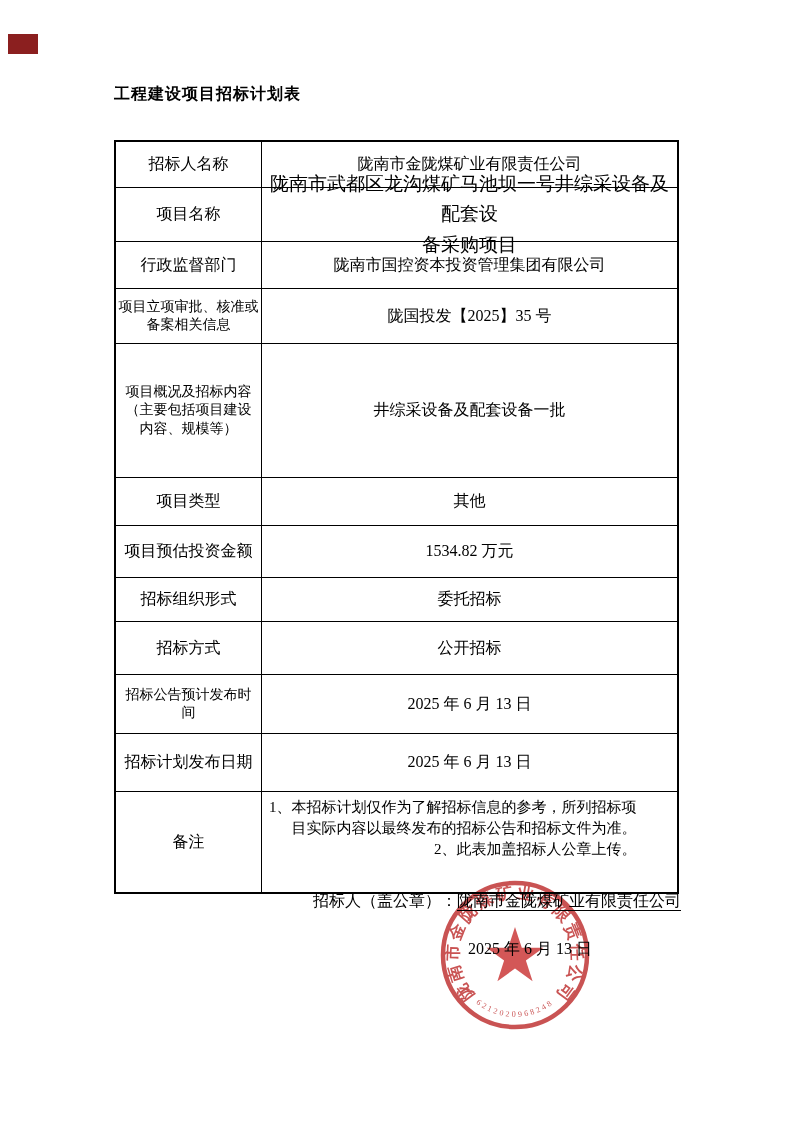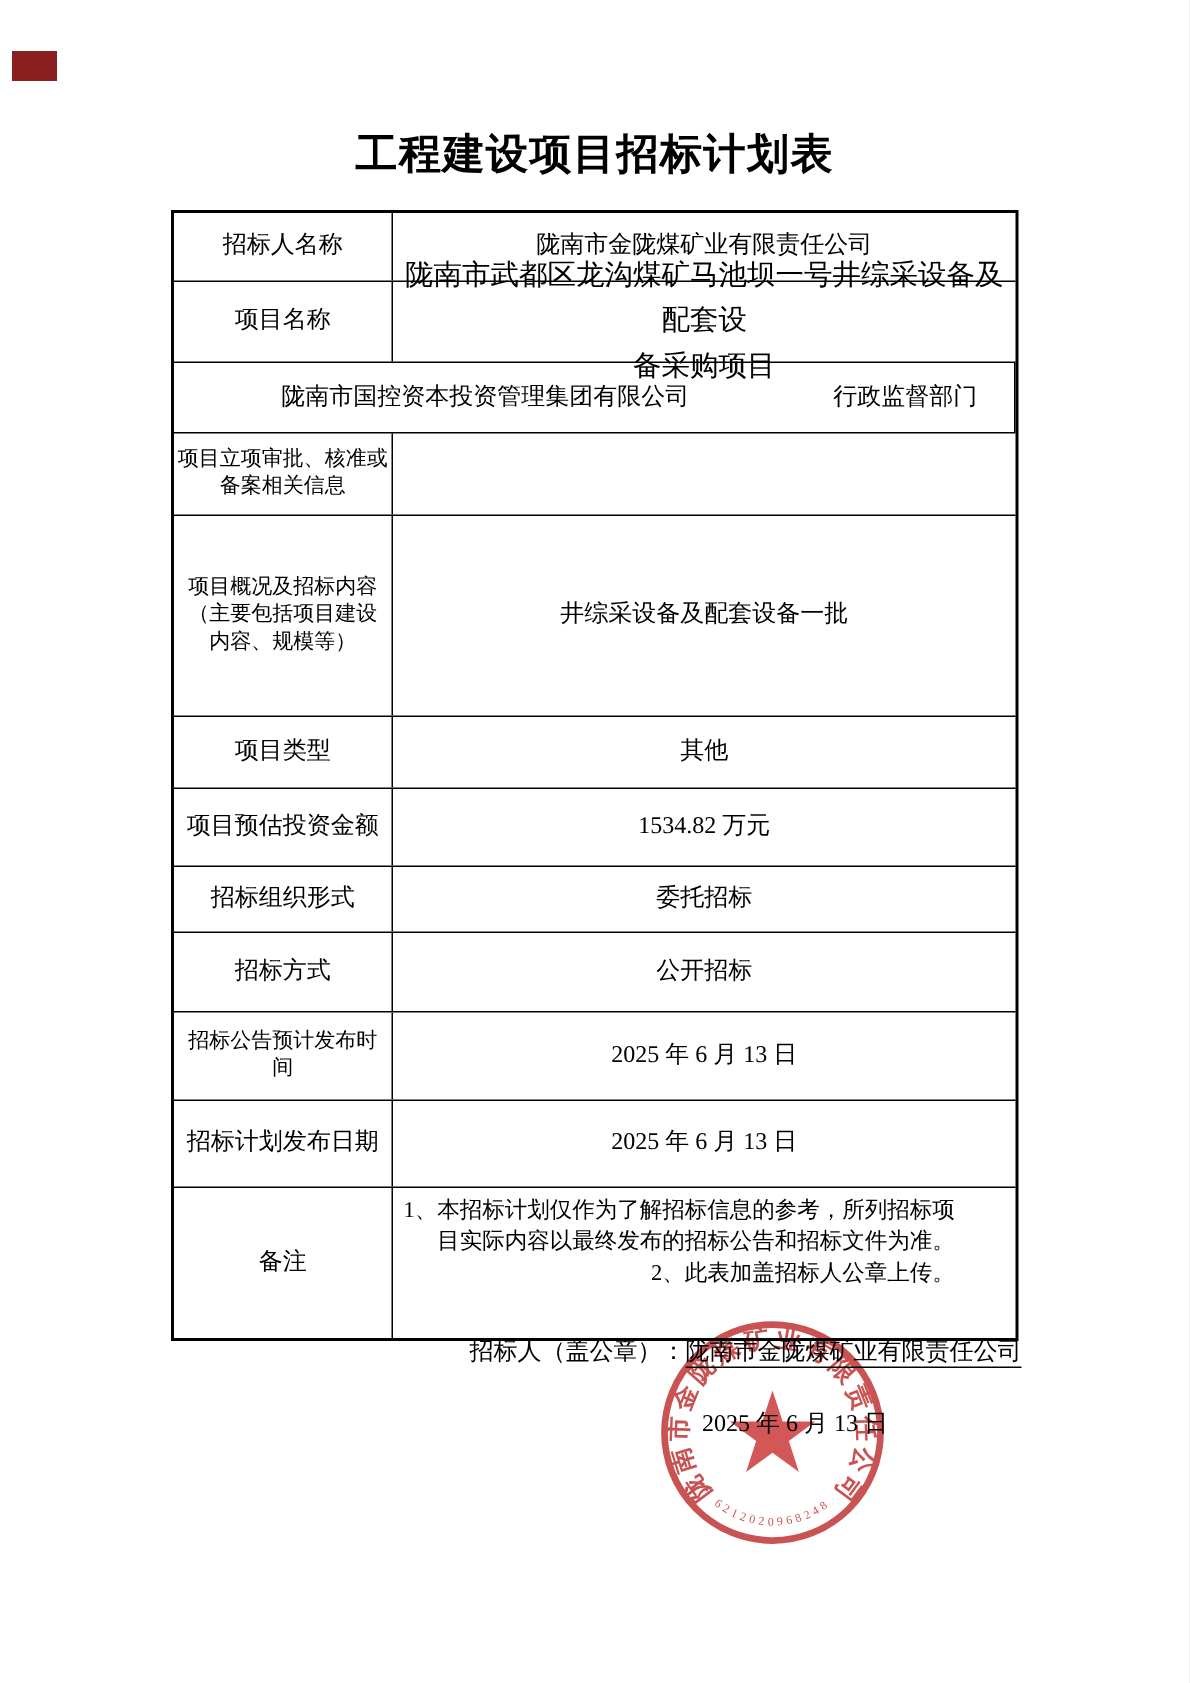--- a/index.html
+++ b/index.html
@@ -8,21 +8,21 @@
     position:relative; width:793px; height:1122px; margin:0 auto;
     background:#ffffff; overflow:hidden;
     font-family:"Liberation Serif","DejaVu Serif",serif; color:#000;
   }
   .corner-mark {
     position:absolute; left:8px; top:34px; width:30px; height:20px;
     background:#8b1f1f;
   }
   .doc-title {
     position:absolute; left:114px; top:84px; width:565px;
-    text-align:center; font-size:28px; font-weight:bold;
+    text-align:left; font-size:16px; font-weight:bold;
     font-family:Liberation Mono, monospace;
     letter-spacing:1px;
   }
   .tbl {
     position:absolute; left:114px; top:140px; width:565px;
     border:2px solid #000;
   }
   .row { display:flex; border-bottom:1.5px solid #000; }
   .row:last-child { border-bottom:none; }
   .cell {
@@ -76,26 +76,27 @@
     <div class="row r1">
       <div class="cell lab">招标人名称</div>
       <div class="cell val">陇南市金陇煤矿业有限责任公司</div>
     </div>
     <div class="row r2">
       <div class="cell lab">项目名称</div>
       <div class="cell val">陇南市武都区龙沟煤矿马池坝一号井综采设备及配套设
 备采购项目</div>
     </div>
     <div class="row r3">
+      <div class="cell lab">行政监督部门</div>
       <div class="cell val">陇南市国控资本投资管理集团有限公司</div>
-      <div class="cell lab">行政监督部门</div>
     </div>
     <div class="row r4 small-label">
       <div class="cell lab">项目立项审批、核准或
 备案相关信息</div>
+      <div class="cell val">陇国投发【2025】35 号</div>
     </div>
     <div class="row r5 small-label">
       <div class="cell lab">项目概况及招标内容
 （主要包括项目建设
 内容、规模等）</div>
       <div class="cell val">井综采设备及配套设备一批</div>
     </div>
     <div class="row r6">
       <div class="cell lab">项目类型</div>
       <div class="cell val">其他</div>

